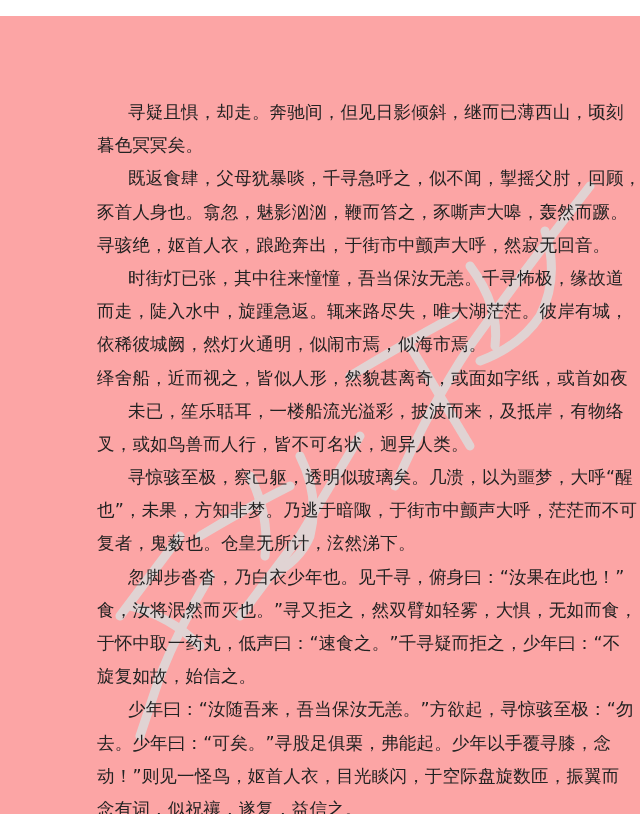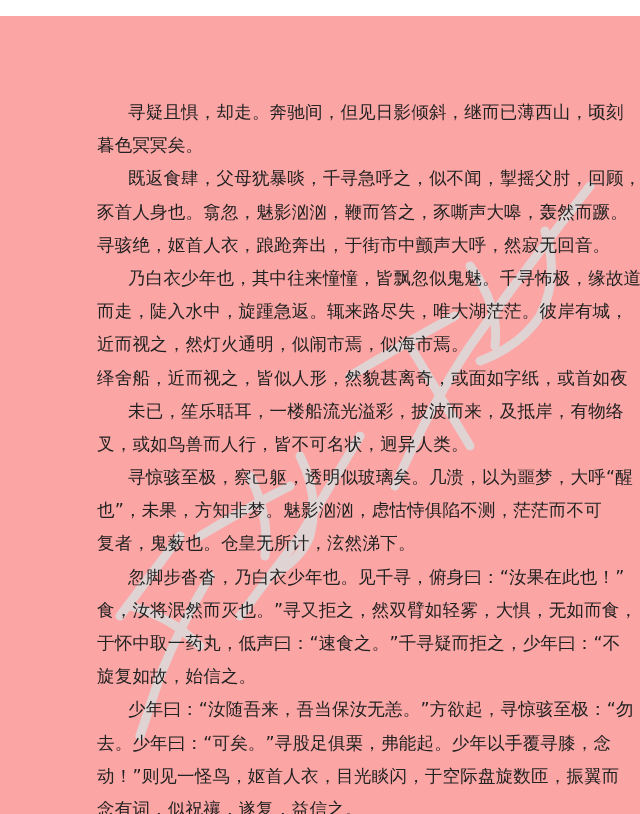--- a/index.html
+++ b/index.html
@@ -42,30 +42,30 @@
 
   <div class="text">
 
     <div class="line indent">寻疑且惧，却走。奔驰间，但见日影倾斜，继而已薄西山，顷刻</div>
     <div class="line">暮色冥冥矣。</div>
 
     <div class="line indent">既返食肆，父母犹暴啖，千寻急呼之，似不闻，掣摇父肘，回顾，</div>
     <div class="line">豕首人身也。翕忽，魅影汹汹，鞭而笞之，豕嘶声大嗥，轰然而蹶。</div>
     <div class="line">寻骇绝，妪首人衣，踉跄奔出，于街市中颤声大呼，然寂无回音。</div>
 
-    <div class="line indent">乃白衣少年也，其中往来憧憧，皆飘忽似鬼魅。千寻怖极，缘故道</div>
+    <div class="line indent">时街灯已张，其中往来憧憧，吾当保汝无恙。千寻怖极，缘故道</div>
     <div class="line">而走，陡入水中，旋踵急返。辄来路尽失，唯大湖茫茫。彼岸有城，</div>
-    <div class="line">近而视之，然灯火通明，似闹市焉，似海市焉。</div>
+    <div class="line">依稀彼城阙，然灯火通明，似闹市焉，似海市焉。</div>
 
     <div class="line">绎舍船，近而视之，皆似人形，然貌甚离奇，或面如字纸，或首如夜</div>
     <div class="line indent">未已，笙乐聒耳，一楼船流光溢彩，披波而来，及抵岸，有物络</div>
     <div class="line">叉，或如鸟兽而人行，皆不可名状，迥异人类。</div>
 
     <div class="line indent">寻惊骇至极，察己躯，透明似玻璃矣。几溃，以为噩梦，大呼“醒</div>
-    <div class="line">也”，未果，方知非梦。魅影汹汹，虑怙恃俱陷不测，茫茫而不可</div>
+    <div class="line">也”，未果，方知非梦。乃逃于暗陬，于街市中颤声大呼，茫茫而不可</div>
     <div class="line">复者，鬼薮也。仓皇无所计，泫然涕下。</div>
 
     <div class="line indent">忽脚步沓沓，乃白衣少年也。见千寻，俯身曰：“汝果在此也！”</div>
     <div class="line">食，汝将泯然而灭也。”寻又拒之，然双臂如轻雾，大惧，无如而食，</div>
     <div class="line">于怀中取一药丸，低声曰：“速食之。”千寻疑而拒之，少年曰：“不</div>
     <div class="line">旋复如故，始信之。</div>
 
     <div class="line indent">少年曰：“汝随吾来，吾当保汝无恙。”方欲起，寻惊骇至极：“勿</div>
     <div class="line">去。少年曰：“可矣。”寻股足俱栗，弗能起。少年以手覆寻膝，念</div>
     <div class="line">动！”则见一怪鸟，妪首人衣，目光睒闪，于空际盘旋数匝，振翼而</div>

